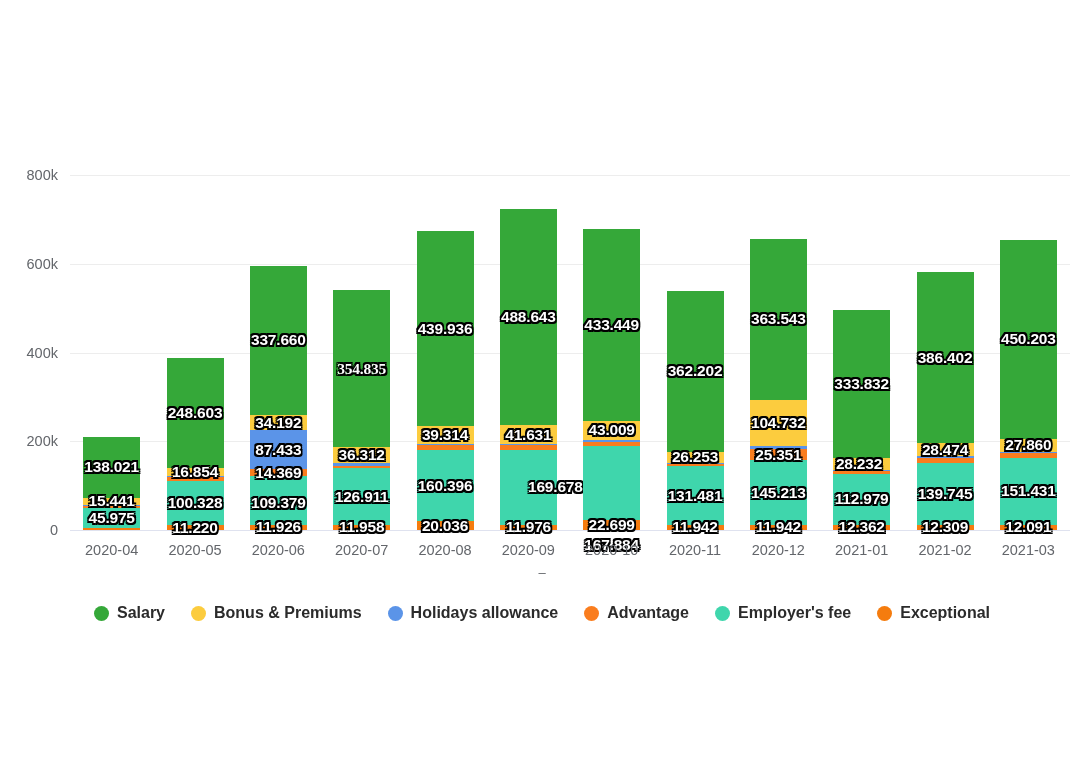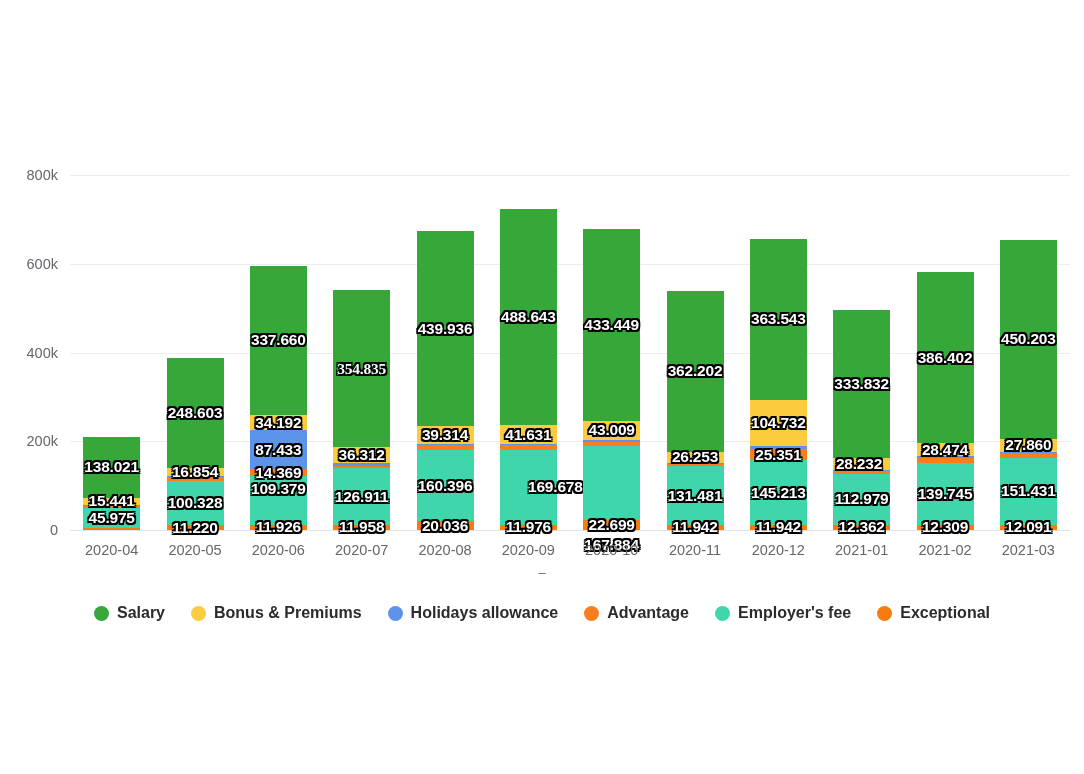--- a/index.html
+++ b/index.html
@@ -169,21 +169,21 @@
       <div class="seg-label" style="left: 125px; top: 273.043px;">248.603</div>
       <div class="bar-stack" style="left: 179.833px; width: 57px; height: 264.44px;">
         <div class="seg" style="background: rgb(245, 124, 14); height: 5.28539px; bottom: 0px;"></div>
         <div class="seg" style="background: rgb(63, 214, 172); height: 48.4748px; bottom: 5.28539px;"></div>
         <div class="seg" style="background: rgb(250, 125, 30); height: 7.13257px; bottom: 53.7602px;"></div>
         <div class="seg" style="background: rgb(91, 148, 232); height: 38.7487px; bottom: 60.8927px;"></div>
         <div class="seg" style="background: rgb(252, 204, 62); height: 15.1533px; bottom: 99.6415px;"></div>
         <div class="seg" style="background: rgb(53, 168, 57); height: 149.645px; bottom: 114.795px;"></div>
       </div>
       <div class="seg-label" style="left: 208.333px; top: 387.357px;">11.926</div>
-      <div class="seg-label" style="left: 208.333px; top: 349px;">109.379</div>
+      <div class="seg-label" style="left: 208.333px; top: 363px;">109.379</div>
       <div class="seg-label" style="left: 208.333px; top: 332.674px;">14.369</div>
       <div class="seg-label" style="left: 208.333px; top: 309.733px;">87.433</div>
       <div class="seg-label" style="left: 208.333px; top: 282.782px;">34.192</div>
       <div class="seg-label" style="left: 208.333px; top: 200.383px;">337.660</div>
       <div class="bar-stack" style="left: 263.167px; width: 57px; height: 239.946px;">
         <div class="seg" style="background: rgb(245, 124, 14); height: 5.29957px; bottom: 0px;"></div>
         <div class="seg" style="background: rgb(63, 214, 172); height: 56.2446px; bottom: 5.29957px;"></div>
         <div class="seg" style="background: rgb(250, 125, 30); height: 2.74773px; bottom: 61.5442px;"></div>
         <div class="seg" style="background: rgb(91, 148, 232); height: 2.30455px; bottom: 64.2919px;"></div>
         <div class="seg" style="background: rgb(252, 204, 62); height: 16.0928px; bottom: 66.5965px;"></div>

